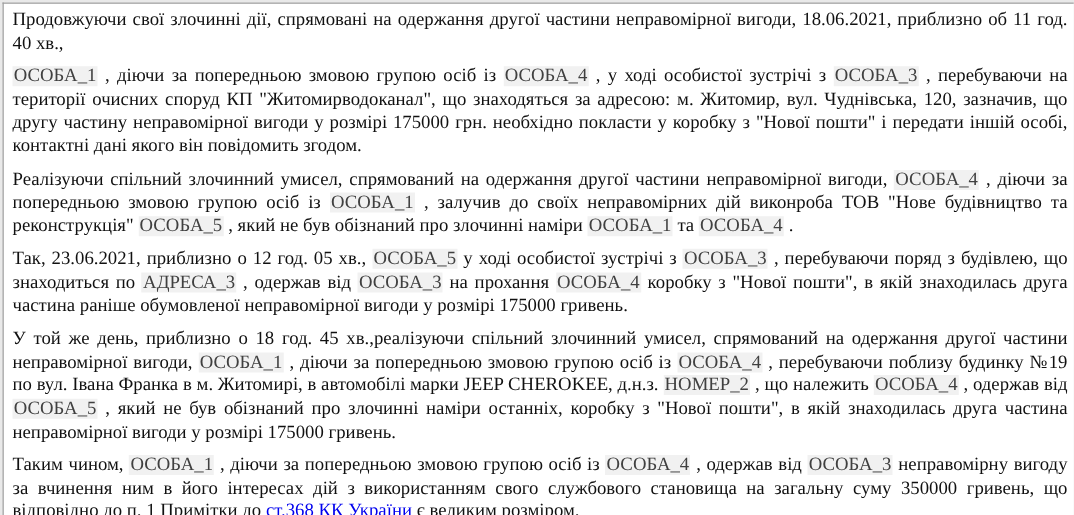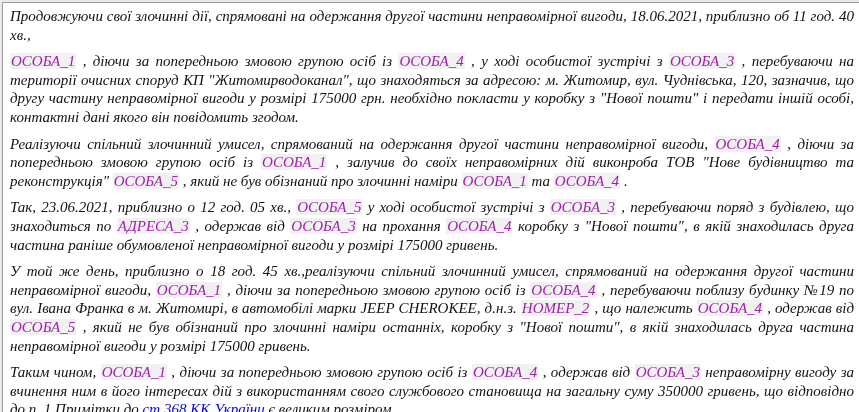--- a/index.html
+++ b/index.html
@@ -25,25 +25,24 @@
   .doc-body {
     font-family: "Liberation Serif", "DejaVu Serif", serif;
     font-size: 15px;
     line-height: 18.6px;
     color: #111111;
     text-align: justify;
   }
   .doc-body p {
     margin: 0 0 8px 0;
     padding: 0;
-    font-style: italic;
   }
   .entity {
     background: #f1f1f1;
-    color: #a21caf;
+    color: #404040;
     padding: 0 1px;
   }
   a.law-link {
     color: #0000EE;
     text-decoration: underline;
     cursor: pointer;
   }
 </style>
 </head>
 <body>

